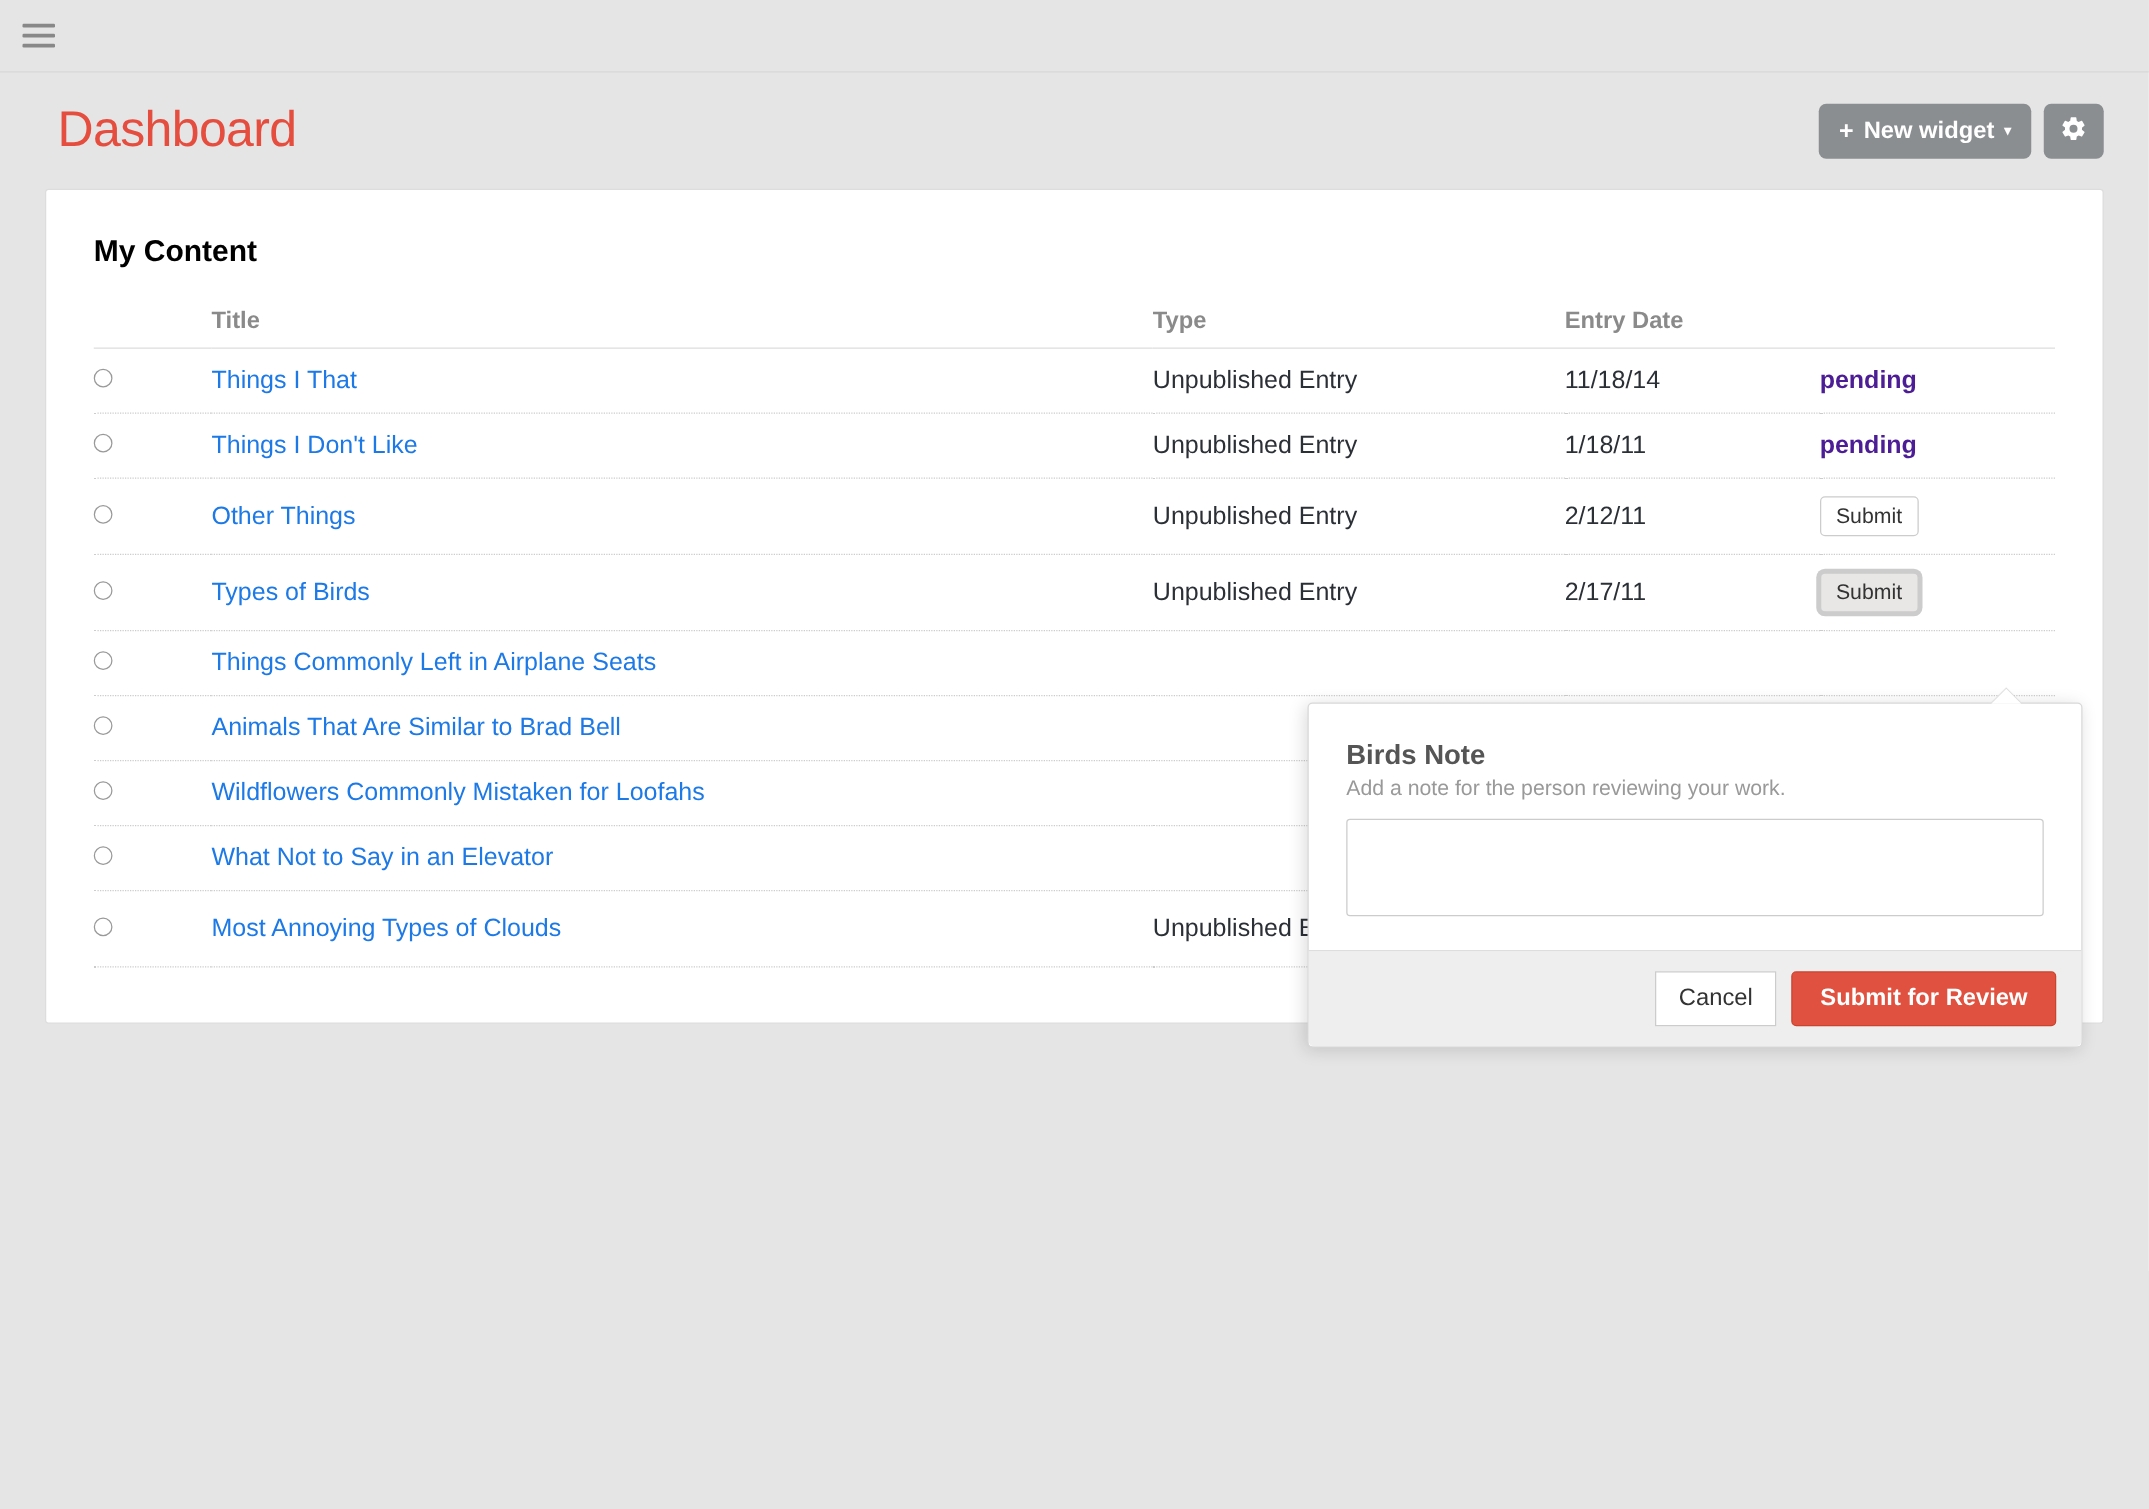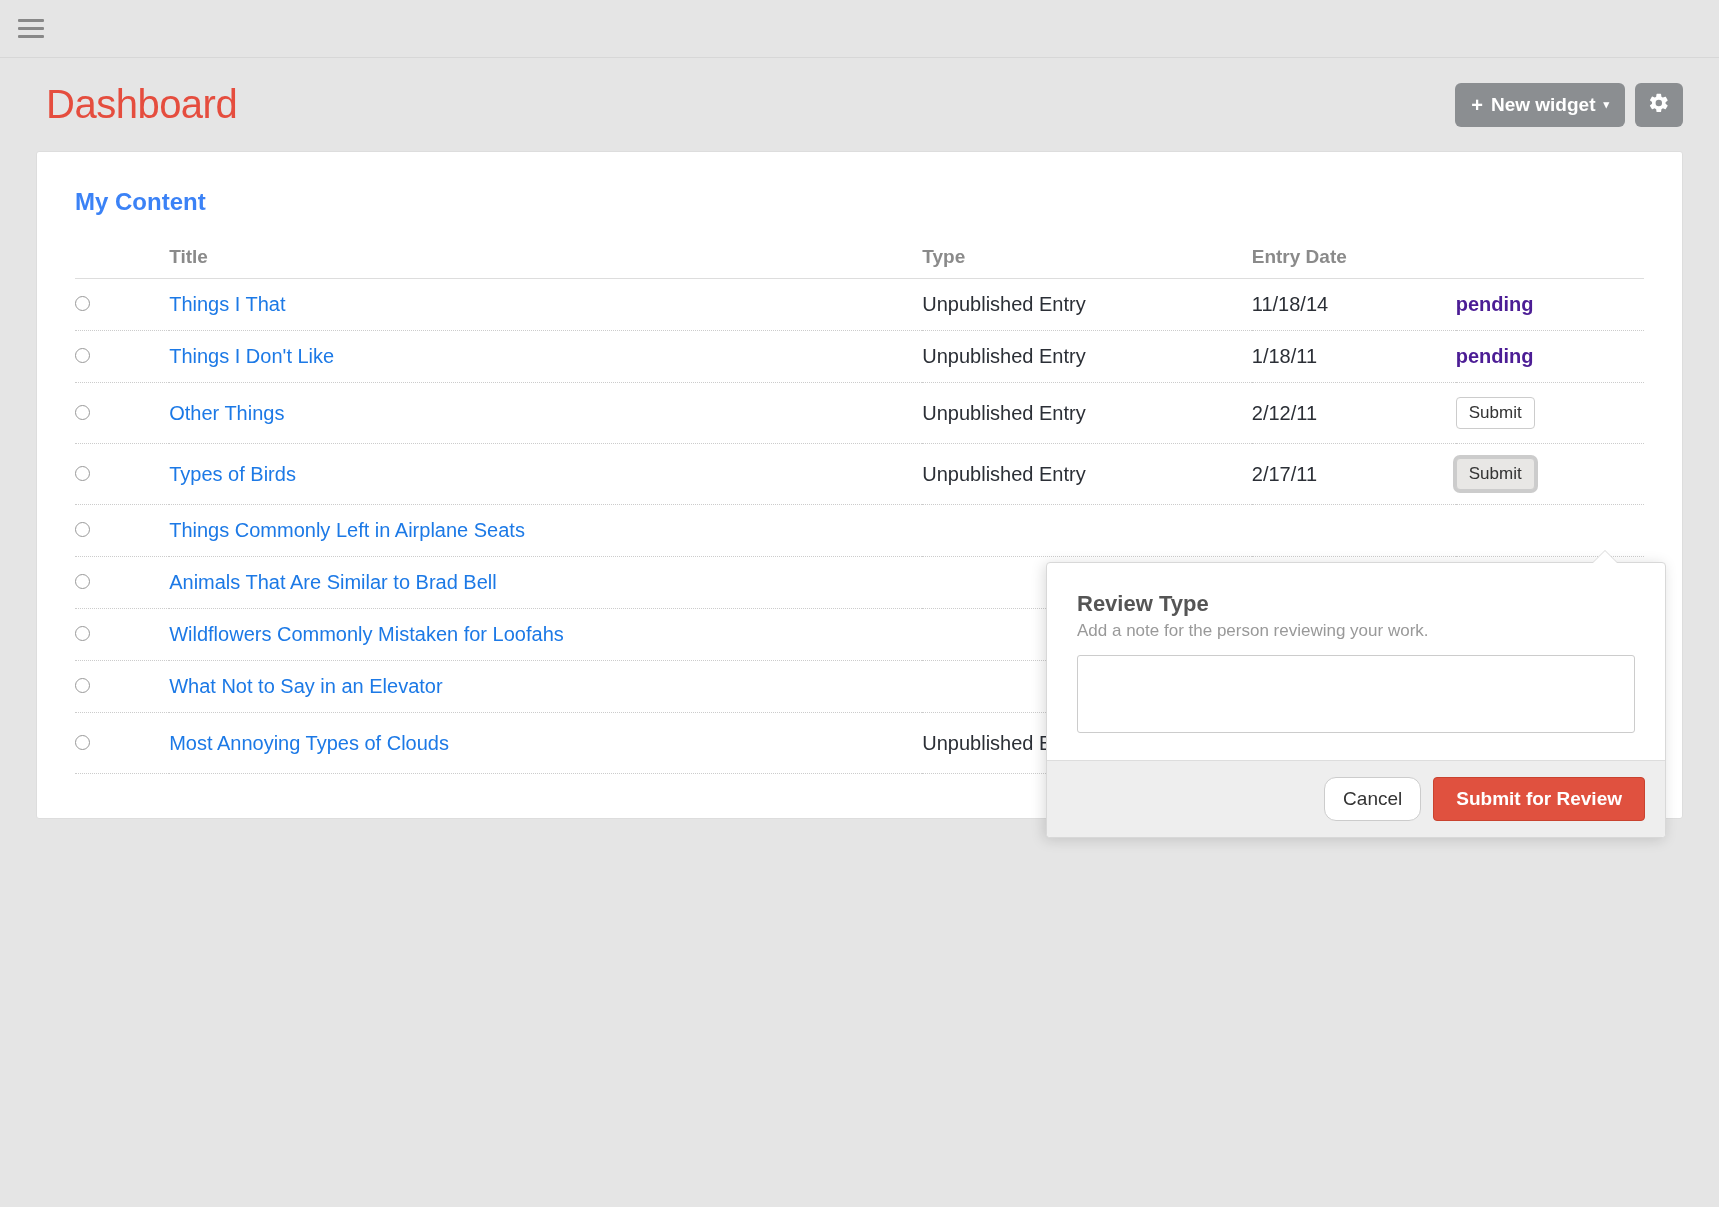--- a/index.html
+++ b/index.html
@@ -65,21 +65,21 @@
     background: #fff;
     margin: 14px 36px 36px 36px;
     border: 1px solid #ddd;
     border-radius: 3px;
     padding: 36px 38px 44px 38px;
     position: relative;
   }
   .panel-title {
     font-size: 24px;
     font-weight: 700;
-    color: #3b82f6;
+    color: #000000;
     margin-bottom: 22px;
   }
   table.content-table { width: 100%; border-collapse: collapse; }
   .content-table th {
     text-align: left;
     font-size: 19px;
     font-weight: 700;
     color: #8a8a8a;
     padding: 8px 6px 10px 0;
     border-bottom: 1px solid #ddd;
@@ -167,21 +167,21 @@
     border-top: 1px solid #ddd;
     padding: 16px 20px;
     display: flex;
     justify-content: flex-end;
     gap: 12px;
     border-radius: 0 0 4px 4px;
   }
   .btn-cancel {
     background: #fff;
     border: 1px solid #ccc;
-    border-radius: 12px;
+    border-radius: 0;
     padding: 10px 18px;
     font-size: 19px;
     color: #333;
     cursor: pointer;
   }
   .btn-primary {
     background: #e0513f;
     border: 1px solid #c9432f;
     border-radius: 4px;
     padding: 10px 22px;
@@ -296,21 +296,21 @@
           <td class="col-type">Unpublished Entry</td>
           <td class="col-date">11/9/11</td>
           <td class="col-stat"><button class="btn-submit">Submit</button></td>
         </tr>
       </tbody>
   </table>
 
   <div class="popover">
     <div class="popover-arrow"></div>
     <div class="popover-body">
-      <div class="popover-title">Review Type</div>
+      <div class="popover-title">Birds Note</div>
       <div class="popover-sub">Add a note for the person reviewing your work.</div>
       <textarea class="popover-textarea" style=""></textarea>
     </div>
     <div class="popover-footer">
       <button class="btn-cancel">Cancel</button>
       <button class="btn-primary">Submit for Review</button>
     </div>
   </div>
 </div>
 

